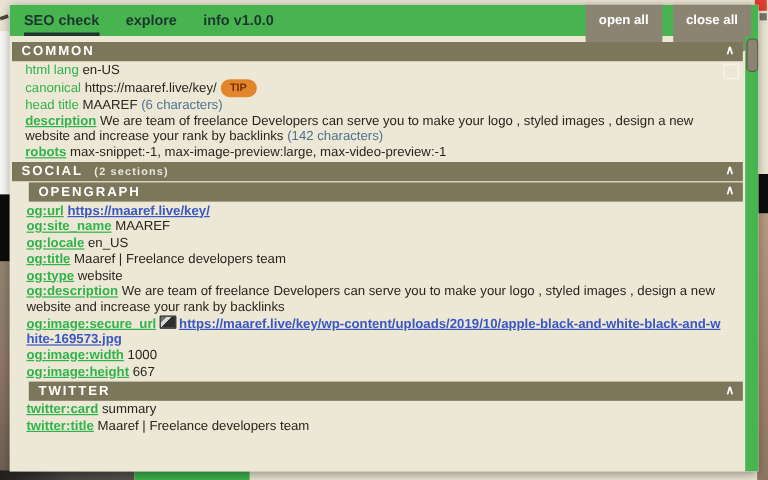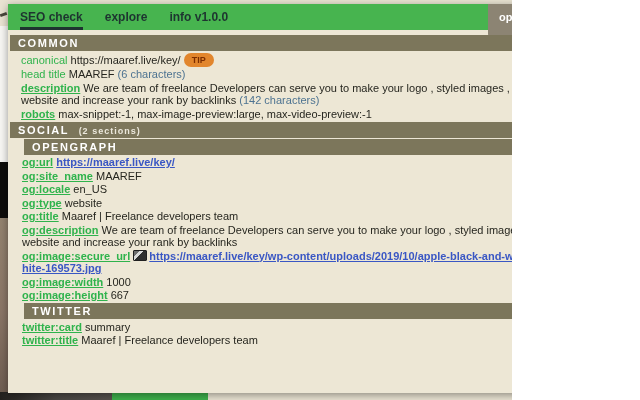--- a/index.html
+++ b/index.html
@@ -1,17 +1,17 @@
 <!DOCTYPE html>
 <html><head>
 <meta charset="utf-8">
 <style>
   html,body{margin:0;padding:0;}
   body{font-family:"Liberation Sans",sans-serif;}
-  .screen{position:relative;width:512px;height:400px;overflow:hidden;background:#e9e3d2;}
+  .screen{position:relative;width:640px;height:400px;overflow:hidden;background:#e9e3d2;}
 
   
   .bg{position:absolute;}
   .bg-left-white{left:0;top:26px;width:9px;height:136px;background:#f7f6f3;}
   .bg-left-black{left:0;top:162px;width:9px;height:56px;background:#0e0d0b;}
   .bg-left-photo{left:0;top:218px;width:9px;height:182px;background:linear-gradient(#93836f,#8a7666,#6d5c50);}
   .bg-right-black{left:631px;top:145px;width:9px;height:33px;background:#0c0c0c;}
   .bg-right-photo{left:631px;top:178px;width:9px;height:222px;background:linear-gradient(#b49a81,#a18671,#8f7763);}
   .bg-bottom-dark{left:0;top:392px;width:112px;height:8px;background:linear-gradient(90deg,#23211f,#4a4744,#57524d);}
   .bg-bottom-green{left:112px;top:392px;width:96px;height:8px;background:#3eb14c;}
@@ -87,39 +87,40 @@
       <button class="pill">open all</button>
       <button class="pill">close all</button>
     </div>
 
     <div class="content">
       <div class="sec-header">
         <span>COMMON</span>
         <span class="chev">∧</span>
       </div>
       <div id="common-rows">
+          <div class="row"><span class="mlabel">html lang</span> <span class="mvalue">en-US</span></div>
           <div class="row"><span class="mlabel">canonical</span> <span class="mvalue">https://maaref.live/key/</span> <span class="tip">TIP</span></div>
           <div class="row"><span class="mlabel">head title</span> <span class="mvalue">MAAREF</span><span class="mnote"> (6 characters)</span></div>
           <div class="row"><span class="mlabel linky">description</span> <span class="mvalue">We are team of freelance Developers can serve you to make your logo , styled images , design a new website and increase your rank by backlinks</span><span class="mnote"> (142 characters)</span></div>
           <div class="row"><span class="mlabel linky">robots</span> <span class="mvalue">max-snippet:-1, max-image-preview:large, max-video-preview:-1</span></div>
         </div>
 
       <div class="sec-header">
         <span>SOCIAL</span>
         <span class="count">(2 sections)</span>
         <span class="chev">∧</span>
       </div>
       <div id="social-container" class="sub-wrap">
           <div class="sec-header"><span>OPENGRAPH</span><span class="chev">∧</span></div>
           <div>
             <div class="row"><span class="mlabel linky">og:url</span> <span class="murl">https://maaref.live/key/</span></div>
             <div class="row"><span class="mlabel linky">og:site_name</span> <span class="mvalue">MAAREF</span></div>
             <div class="row"><span class="mlabel linky">og:locale</span> <span class="mvalue">en_US</span></div>
+            <div class="row"><span class="mlabel linky">og:title</span> <span class="mvalue">Maaref | Freelance developers team</span></div>
             <div class="row"><span class="mlabel linky">og:type</span> <span class="mvalue">website</span></div>
-            <div class="row"><span class="mlabel linky">og:title</span> <span class="mvalue">Maaref | Freelance developers team</span></div>
             <div class="row"><span class="mlabel linky">og:description</span> <span class="mvalue">We are team of freelance Developers can serve you to make your logo , styled images , design a new website and increase your rank by backlinks</span></div>
             <div class="row"><span class="mlabel linky">og:image:secure_url</span> <span class="img-icon"></span><span class="murl">https://maaref.live/key/wp-content/uploads/2019/10/apple-black-and-white-black-and-white-169573.jpg</span></div>
             <div class="row"><span class="mlabel linky">og:image:width</span> <span class="mvalue">1000</span></div>
             <div class="row"><span class="mlabel linky">og:image:height</span> <span class="mvalue">667</span></div>
           </div>
           <div class="sec-header"><span>TWITTER</span><span class="chev">∧</span></div>
           <div>
             <div class="row"><span class="mlabel linky">twitter:card</span> <span class="mvalue">summary</span></div>
             <div class="row"><span class="mlabel linky">twitter:title</span> <span class="mvalue">Maaref | Freelance developers team</span></div>
           </div>

